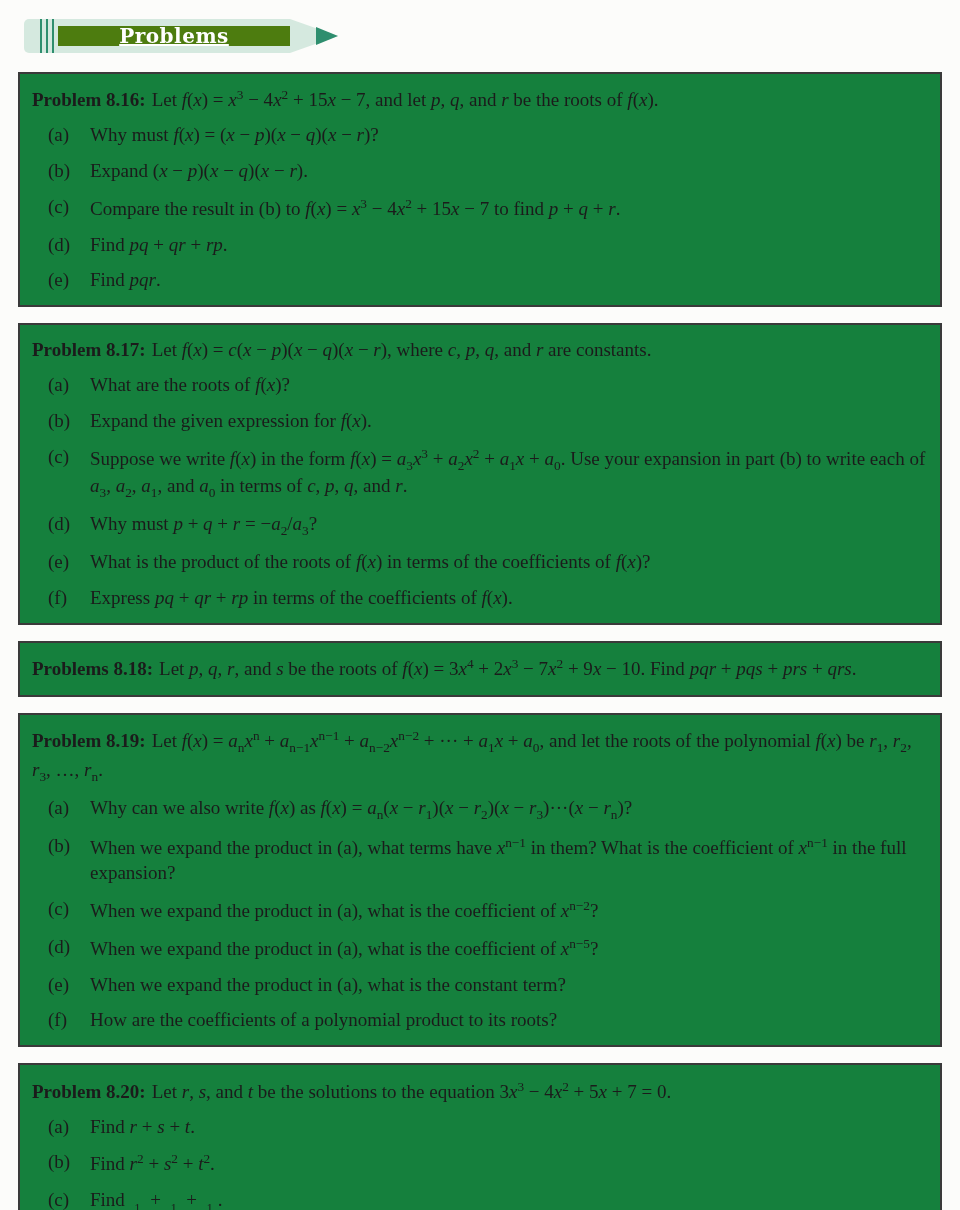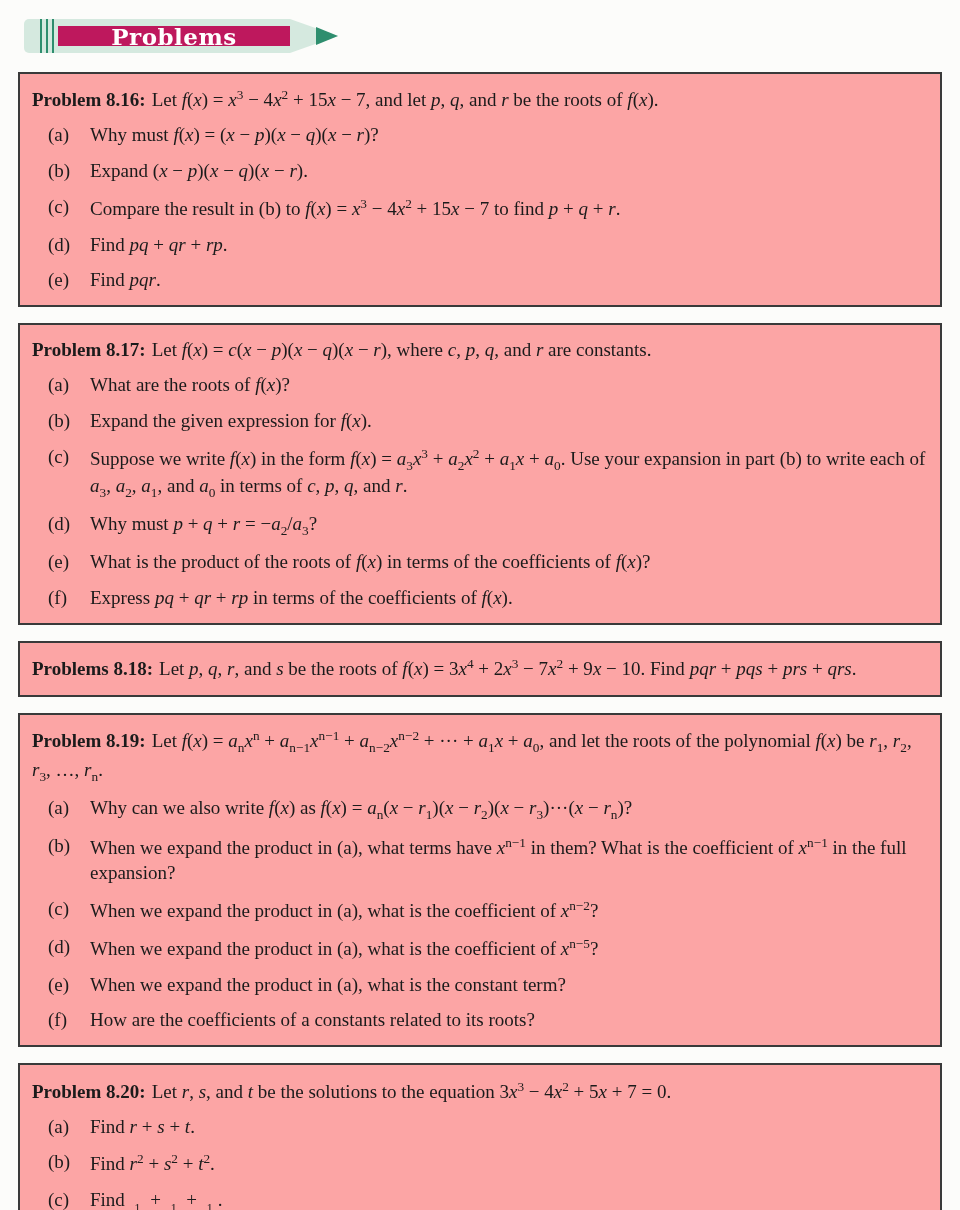--- a/index.html
+++ b/index.html
@@ -28,42 +28,42 @@
   .pencil .eraser::after {
     content: ""; position: absolute; right: 1px; top: 0; bottom: 0; width: 17px;
     background: repeating-linear-gradient(90deg, #2e8e6e 0 2px, transparent 2px 6px);
   }
   .pencil .shaft {
     position: absolute; left: 34px; right: 52px; top: 3px; bottom: 3px;
     background: #d5e9df;
   }
   .pencil .band {
     position: absolute; left: 0; right: 0; top: 7px; bottom: 7px;
-    background: #be185d;
+    background: #4d7c0f;
     display: flex; align-items: center; justify-content: center;
-    color: #ffffff; font-weight: bold; font-size: 23px;
-    font-family: "DejaVu Serif", serif; letter-spacing: 0.5px;
+    color: #ffffff; font-weight: bold; font-size: 20px;
+    font-family: "DejaVu Serif", serif; letter-spacing: 0.5px; text-decoration: underline;
   }
   .pencil .tip {
     position: absolute; right: 4px; top: 3px; bottom: 3px; width: 48px;
     background: #d5e9df;
     clip-path: polygon(0 0, 100% 50%, 0 100%);
   }
   .pencil .point {
     position: absolute; right: 4px; top: 50%; transform: translateY(-50%);
     width: 0; height: 0;
     border-left: 22px solid #2e8e6e;
     border-top: 9px solid transparent;
     border-bottom: 9px solid transparent;
   }
 
   
   .problem-box {
     border: 2px solid #3a3a3a;
-    background: #fca5a5;
+    background: #15803d;
     padding: 8px 12px 12px 12px;
     margin-bottom: 16px;
   }
   .ptitle { margin: 4px 0 2px 0; line-height: 1.32; }
   .ptitle .plab { font-weight: bold; margin-right: 6px; }
   .part { display: flex; margin: 11px 0 0 0; line-height: 1.3; }
   .plabel { flex: none; width: 42px; margin-left: 16px; }
   .ptext { flex: 1; padding-right: 2px; }
   sup { font-size: 0.7em; }
   sub { font-size: 0.7em; }
@@ -165,21 +165,21 @@
     <div class="part">
       <span class="plabel">(d)</span>
       <span class="ptext">When we expand the product in (a), what is the coefficient of <i>x</i><sup>n−5</sup>?</span>
     </div>
     <div class="part">
       <span class="plabel">(e)</span>
       <span class="ptext">When we expand the product in (a), what is the constant term?</span>
     </div>
     <div class="part">
       <span class="plabel">(f)</span>
-      <span class="ptext">How are the coefficients of a constants related to its roots?</span>
+      <span class="ptext">How are the coefficients of a polynomial product to its roots?</span>
     </div>
   </section>
 
   <section class="problem-box">
     <p class="ptitle"><b class="plab">Problem 8.20:</b><span>Let <i>r</i>, <i>s</i>, and <i>t</i> be the solutions to the equation 3<i>x</i><sup>3</sup> − 4<i>x</i><sup>2</sup> + 5<i>x</i> + 7 = 0.</span></p>
     <div class="part">
       <span class="plabel">(a)</span>
       <span class="ptext">Find <i>r</i> + <i>s</i> + <i>t</i>.</span>
     </div>
     <div class="part">

